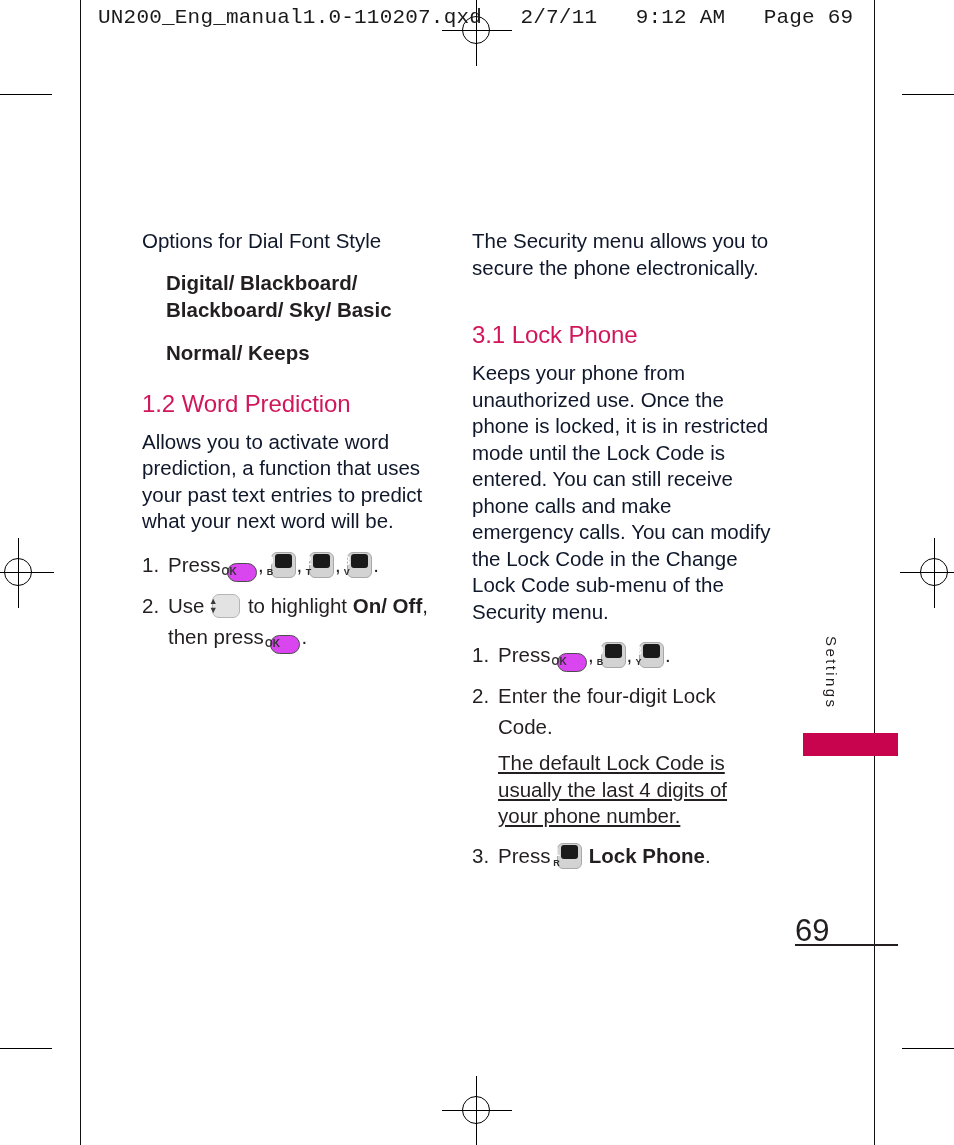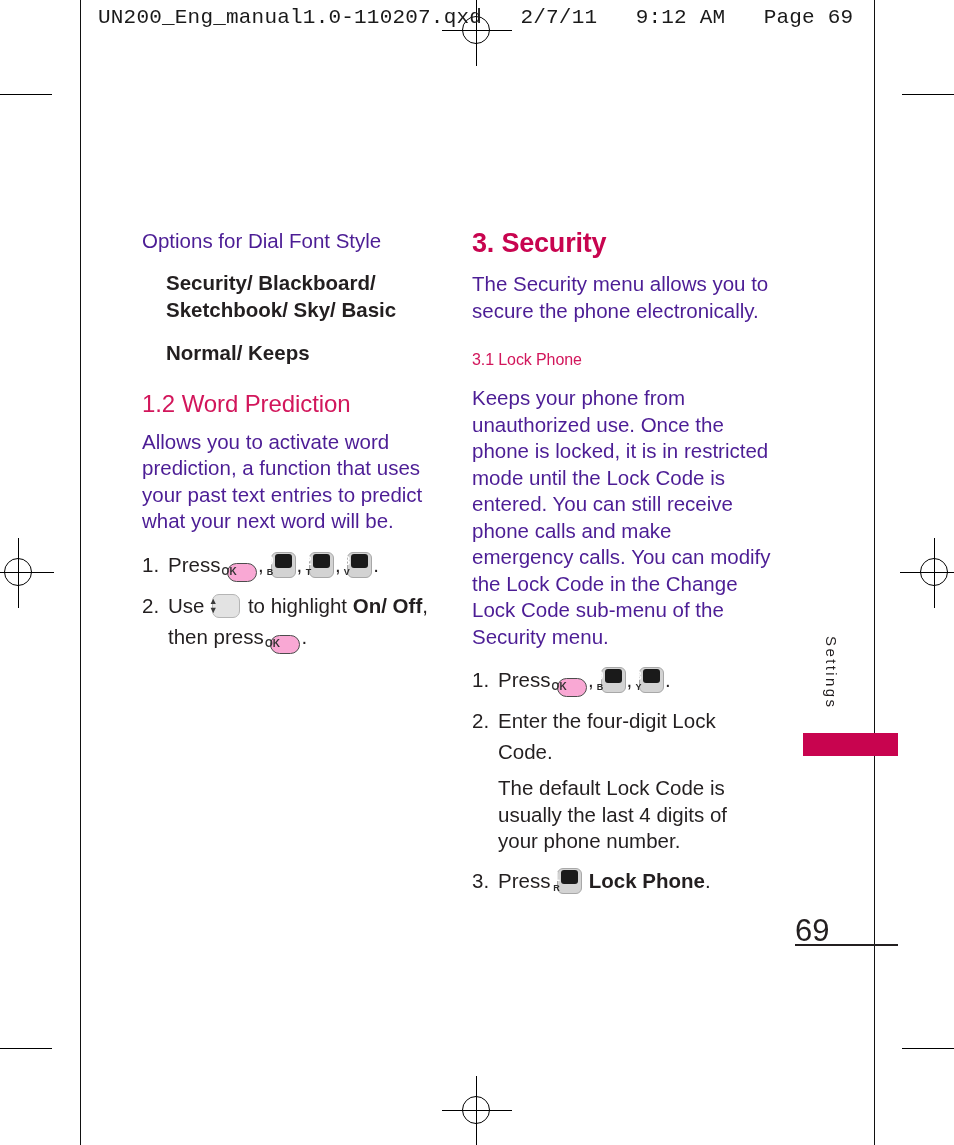--- a/index.html
+++ b/index.html
@@ -67,21 +67,21 @@
     width: 300px;
   }
   .col-left  { left: 142px; }
   .col-right { left: 472px; }
 
   p, h2, h3 { margin: 0; }
 
   .body-text {
     font-size: 20.5px;
     line-height: 26.5px;
-    color: #4c1d95;
+    color: #0f172a;
     margin-bottom: 14px;
     font-weight: 400;
   }
   .sub-indent {
     margin-left: 24px;
     font-weight: bold;
     font-size: 20.5px;
     line-height: 27px;
     margin-bottom: 16px;
     color: #231f20;
@@ -91,23 +91,23 @@
     color: #c8044f;
     font-weight: bold;
     font-size: 27px;
     line-height: 30px;
     margin-bottom: 13px;
     letter-spacing: -0.2px;
   }
   .head-minor {
     color: #d2165b;
     font-weight: 400;
-    font-size: 16px;
+    font-size: 24px;
     line-height: 28px;
-    margin-top: 22px;
+    margin-top: 40px;
     margin-bottom: 11px;
     letter-spacing: -0.1px;
   }
   .head-minor-left {
     color: #d2165b;
     font-weight: 400;
     font-size: 24px;
     line-height: 28px;
     margin-top: 24px;
     margin-bottom: 11px;
@@ -127,39 +127,40 @@
     display: inline-block;
     width: 26px;
     text-indent: 0;
   }
   .step-body {
     padding-left: 26px;
     font-size: 20.5px;
     line-height: 26.5px;
     margin-bottom: 10px;
     color: #231f20;
+    text-decoration: underline;
   }
   .b { font-weight: bold; }
 
   
   .key-ok {
     display: inline-block;
     width: 30px; height: 19px;
     border: 1.6px solid #4c4c4c;
     border-radius: 10px;
     box-sizing: border-box;
     font-size: 10px;
     font-weight: bold;
     line-height: 16px;
     text-align: center;
     color: #333;
     vertical-align: -3px;
     margin: 0 1px;
     font-family: "Liberation Sans", sans-serif;
-    background: #f9a8d4;
+    background: #d946ef;
   }
 
   .key-num {
     display: inline-block;
     position: relative;
     width: 25px; height: 26px;
     border-radius: 6px;
     background: #d3d3d3;
     border: 1px solid #a8a8a8;
     box-sizing: border-box;
@@ -285,21 +286,21 @@
     <div class="cv"></div>
     <div class="ch"></div>
 </div>
 
 <div class="print-header">UN200_Eng_manual1.0-110207.qxd   2/7/11   9:12 AM   Page 69</div>
 
 <div class="col col-left">
 
   <p class="body-text">Options for Dial Font Style</p>
 
-  <p class="sub-indent">Security/ Blackboard/ Sketchbook/ Sky/ Basic</p>
+  <p class="sub-indent">Digital/ Blackboard/ Blackboard/ Sky/ Basic</p>
 
 
   <p class="sub-indent">Normal/ Keeps</p>
 
   <h3 class="head-minor-left">1.2 Word Prediction</h3>
 
   <p class="body-text">Allows you to activate word prediction, a function that uses your past text entries to predict what your next word will be.</p>
 
   <p class="step">
     <span class="hang">1.</span><span>Press</span>
@@ -326,21 +327,20 @@
     </span>
     <span>to highlight</span>
     <span class="b">On/ Off</span><span>, then press</span>
     <span class="key-ok">OK</span><span>.</span>
   </p>
 
 </div>
 
 <div class="col col-right">
 
-  <h2 class="head-major">3. Security</h2>
 
   <p class="body-text">The Security menu allows you to secure the phone electronically.</p>
 
   <h3 class="head-minor">3.1 Lock Phone</h3>
 
   <p class="body-text">Keeps your phone from unauthorized use. Once the phone is locked, it is in restricted mode until the Lock Code is entered. You can still receive phone calls and make emergency calls. You can modify the Lock Code in the Change Lock Code sub-menu of the Security menu.</p>
 
   <p class="step">
     <span class="hang">1.</span><span>Press</span>
     <span class="key-ok">OK</span><span>,</span>

